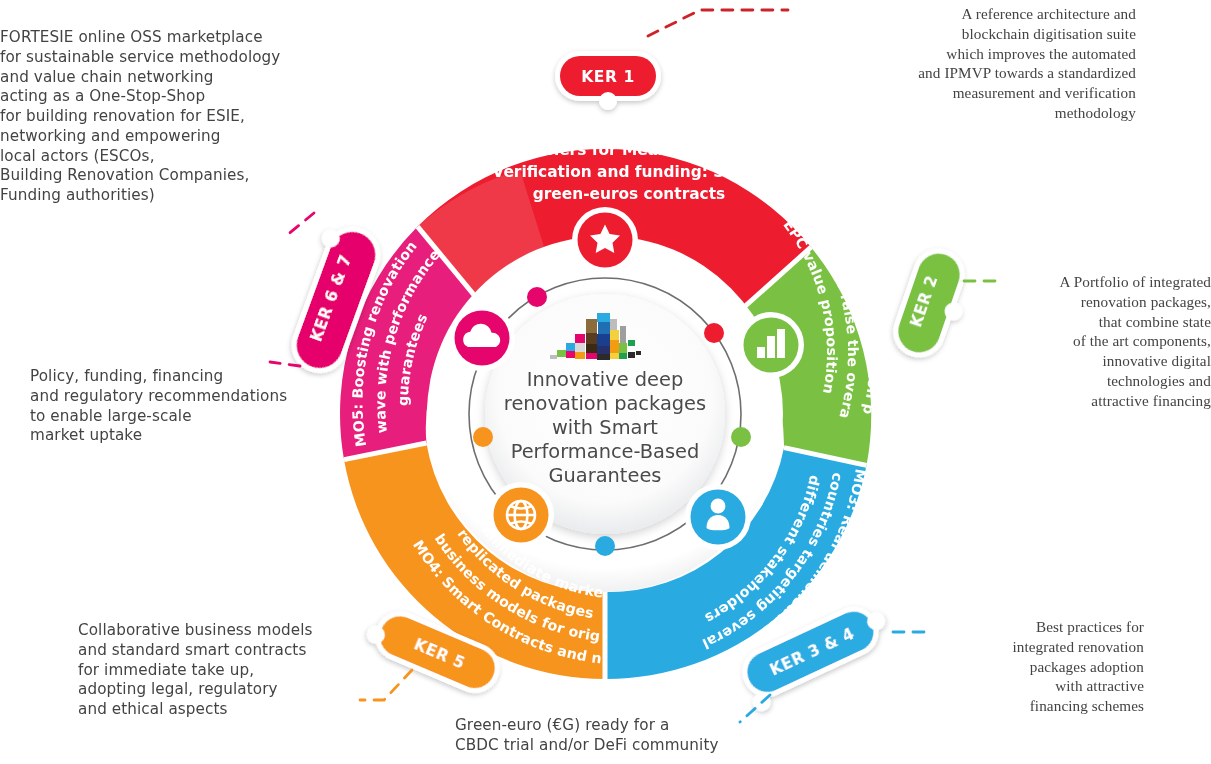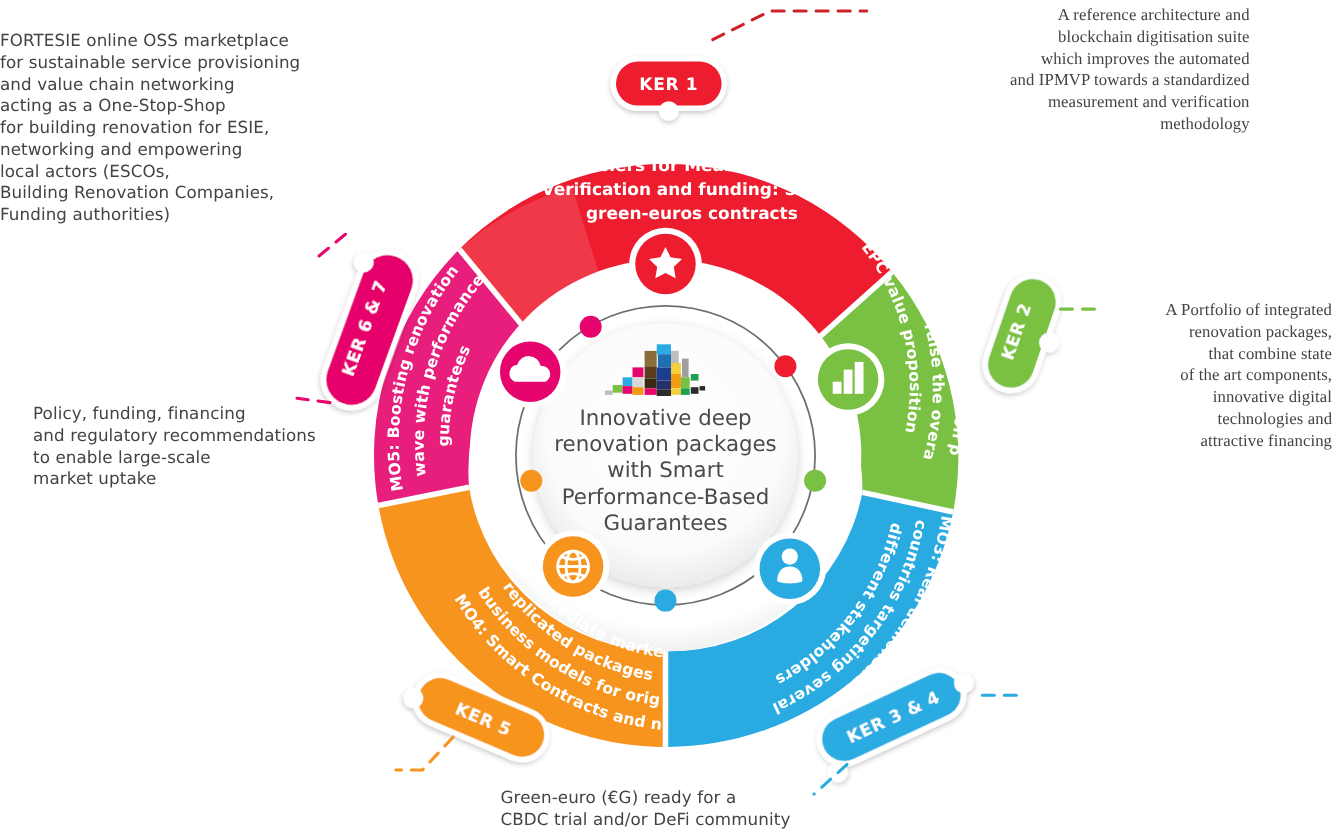--- a/index.html
+++ b/index.html
@@ -258,21 +258,21 @@
       <path stroke="#e5056c" stroke-dasharray="11 9" d="M 314 213 L 286 236"></path>
       <path stroke="#e5056c" stroke-dasharray="11 9" d="M 300 366 L 270 362"></path>
       <path stroke="#7ac143" stroke-dasharray="11 9" d="M 964 281 L 1000 281"></path>
       <path stroke="#29abe2" stroke-dasharray="11 9" d="M 893 632 L 928 632"></path>
       <path stroke="#29abe2" stroke-dasharray="11 9" d="M 770 695 L 740 722"></path>
       <path stroke="#f7941e" stroke-dasharray="11 9" d="M 412 670 L 384 700 L 360 700"></path>
     </g>
   </svg>
 
   <div class="callout ca-right" style="left:0px;top:28px;width:300px;">FORTESIE online OSS marketplace
-for sustainable service provisioning
+for sustainable service methodology
 and value chain networking
 acting as a One-Stop-Shop
 for building renovation for ESIE,
 networking and empowering
 local actors (ESCOs,
 Building Renovation Companies,
 Funding authorities)</div>
 
   <div class="callout ca-left" style="left:806px;top:4px;width:330px;">A reference architecture and
 blockchain digitisation suite
@@ -287,18 +287,28 @@
 of the art components,
 innovative digital
 technologies and
 attractive financing</div>
 
   <div class="callout ca-right" style="left:30px;top:367px;width:270px;">Policy, funding, financing
 and regulatory recommendations
 to enable large-scale
 market uptake</div>
 
+  <div class="callout ca-left" style="left:934px;top:617px;width:210px;">Best practices for
+integrated renovation
+packages adoption
+with attractive
+financing schemes</div>
 
   <div class="callout ca-center" style="left:455px;top:716px;width:270px;">Green-euro (€G) ready for a
 CBDC trial and/or DeFi community</div>
 
+  <div class="callout ca-right" style="left:78px;top:621px;width:290px;">Collaborative business models
+and standard smart contracts
+for immediate take up,
+adopting legal, regulatory
+and ethical aspects</div>
 
 </div>
 
 </body></html>

